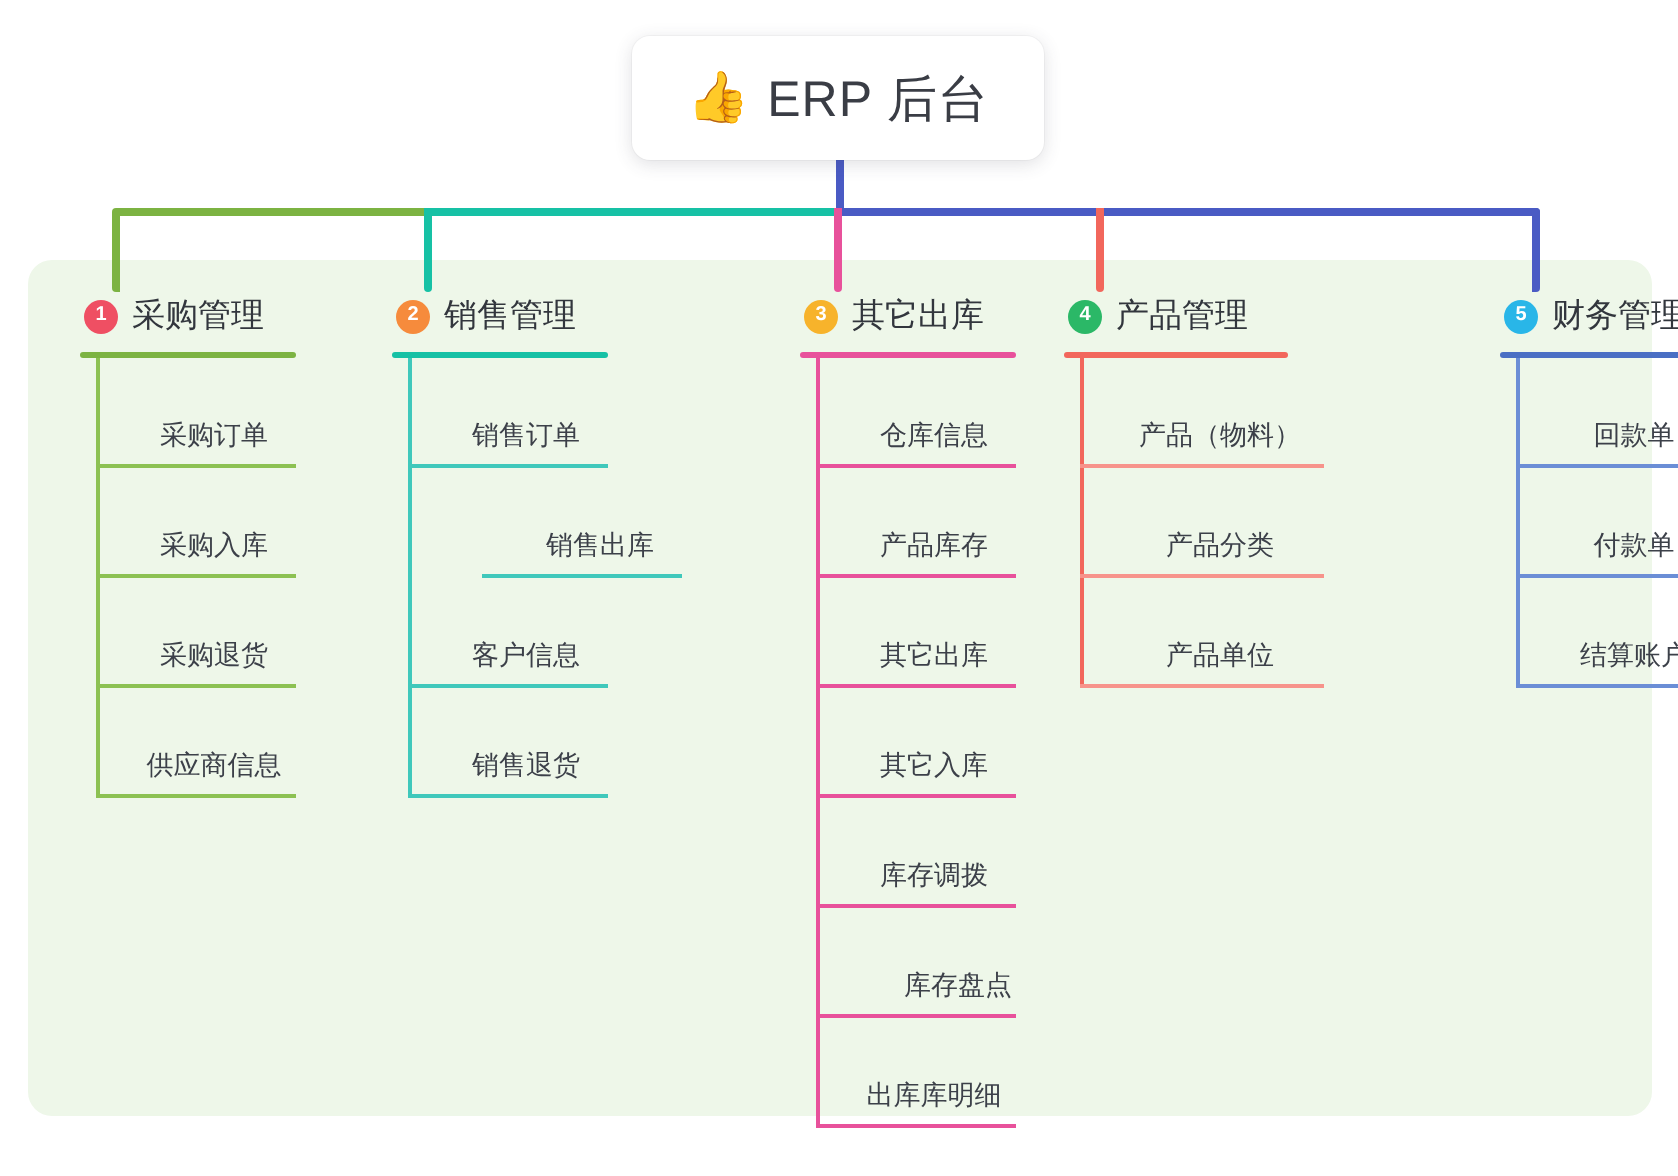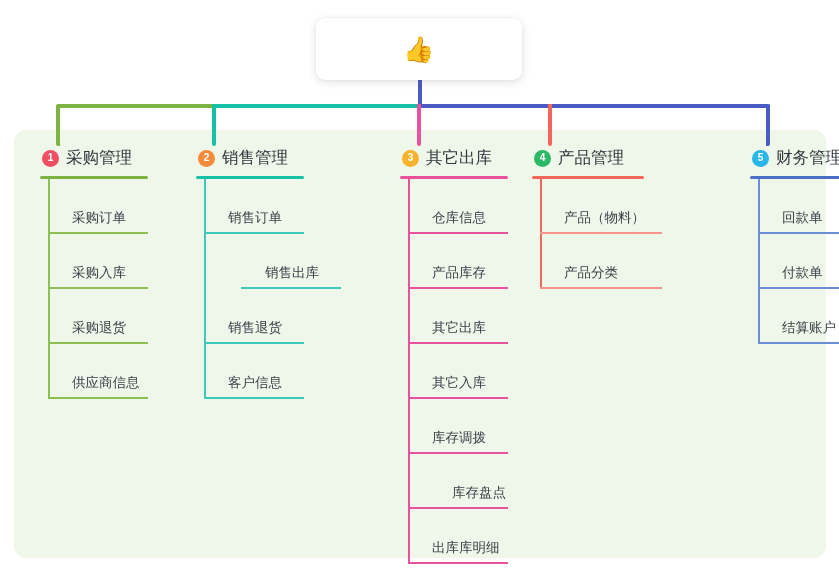--- a/index.html
+++ b/index.html
@@ -56,21 +56,21 @@
   .col-head{display:flex;align-items:center;gap:7px;height:24px;padding-left:2px;}
   .badge{
     width:17px;height:17px;border-radius:50%;
     display:flex;align-items:center;justify-content:center;
     color:#fff;font-size:10px;font-weight:bold;line-height:1;flex:none;
   }
   .col-title{font-size:16.5px;color:#32363d;white-space:nowrap;}
   .col-rule{height:3px;border-radius:2px;margin-top:6px;}
 
   
-  .leaves{position:relative;margin-top:0;padding-left:0;}
+  .leaves{position:relative;margin-top:0;padding-left:0;text-align:center;}
   .rail{position:absolute;left:8px;top:0;bottom:0;width:2px;}
   .leaf{
     position:relative;height:55px;display:flex;align-items:flex-end;
     padding-left:8px;box-sizing:border-box;
   }
   .leaf-label{
     font-size:13.5px;color:#3c4049;white-space:nowrap;
     padding:0 6px 5px 24px;border-bottom:2px solid currentColor;
     display:block;width:100%;box-sizing:border-box;
   }
@@ -78,20 +78,21 @@
 </style>
 </head>
 <body>
 
 <div id="stage">
 
   <div class="panel"></div>
 
   <div class="root-card">
     <span class="root-emoji">👍</span>
+    <span class="root-title">ERP 后台</span>
   </div>
 
   <div class="trunk stem"></div>
   <div class="bar seg-a"></div>
   <div class="bar seg-b"></div>
   <div class="bar seg-c"></div>
   <div class="drop d1"></div>
   <div class="drop d2"></div>
   <div class="drop d3"></div>
   <div class="drop d4"></div>
@@ -128,24 +129,24 @@
         <div class="col-rule" style="background: rgb(22, 193, 165); width: 108px;"></div>
         <div class="leaves">
           <div class="rail" style="background: rgb(63, 200, 187);"></div>
           <div class="leaf">
             <div class="leaf-label" style="color: rgb(63, 200, 187); width: 100px; margin-top: 48px;"><span>销售订单</span></div>
           </div>
           <div class="leaf">
             <div class="leaf-label" style="color: rgb(63, 200, 187); width: 100px; margin-left: 37px;"><span>销售出库</span></div>
           </div>
           <div class="leaf">
+            <div class="leaf-label" style="color: rgb(63, 200, 187); width: 100px;"><span>客户信息</span></div>
+          </div>
+          <div class="leaf">
             <div class="leaf-label" style="color: rgb(63, 200, 187); width: 100px;"><span>销售退货</span></div>
-          </div>
-          <div class="leaf">
-            <div class="leaf-label" style="color: rgb(63, 200, 187); width: 100px;"><span>客户信息</span></div>
           </div>
         </div>
       </div>
       <div class="col" style="left: 400px; width: 150px;">
         <div class="col-head">
           <span class="badge" style="background: rgb(247, 179, 43);">3</span>
           <span class="col-title">其它出库</span>
         </div>
         <div class="col-rule" style="background: rgb(232, 81, 155); width: 108px;"></div>
         <div class="leaves">
@@ -180,20 +181,23 @@
         </div>
         <div class="col-rule" style="background: rgb(242, 103, 92); width: 112px;"></div>
         <div class="leaves">
           <div class="rail" style="background: rgb(242, 103, 92);"></div>
           <div class="leaf">
             <div class="leaf-label" style="color: rgb(247, 147, 139); width: 122px;"><span>产品（物料）</span></div>
           </div>
           <div class="leaf">
             <div class="leaf-label" style="color: rgb(247, 147, 139); width: 122px;"><span>产品分类</span></div>
           </div>
+          <div class="leaf">
+            <div class="leaf-label" style="color: rgb(247, 147, 139); width: 122px;"><span>产品单位</span></div>
+          </div>
         </div>
       </div>
       <div class="col" style="left: 750px; width: 150px;">
         <div class="col-head">
           <span class="badge" style="background: rgb(41, 182, 232);">5</span>
           <span class="col-title">财务管理</span>
         </div>
         <div class="col-rule" style="background: rgb(74, 111, 196); width: 106px;"></div>
         <div class="leaves">
           <div class="rail" style="background: rgb(107, 142, 214);"></div>

